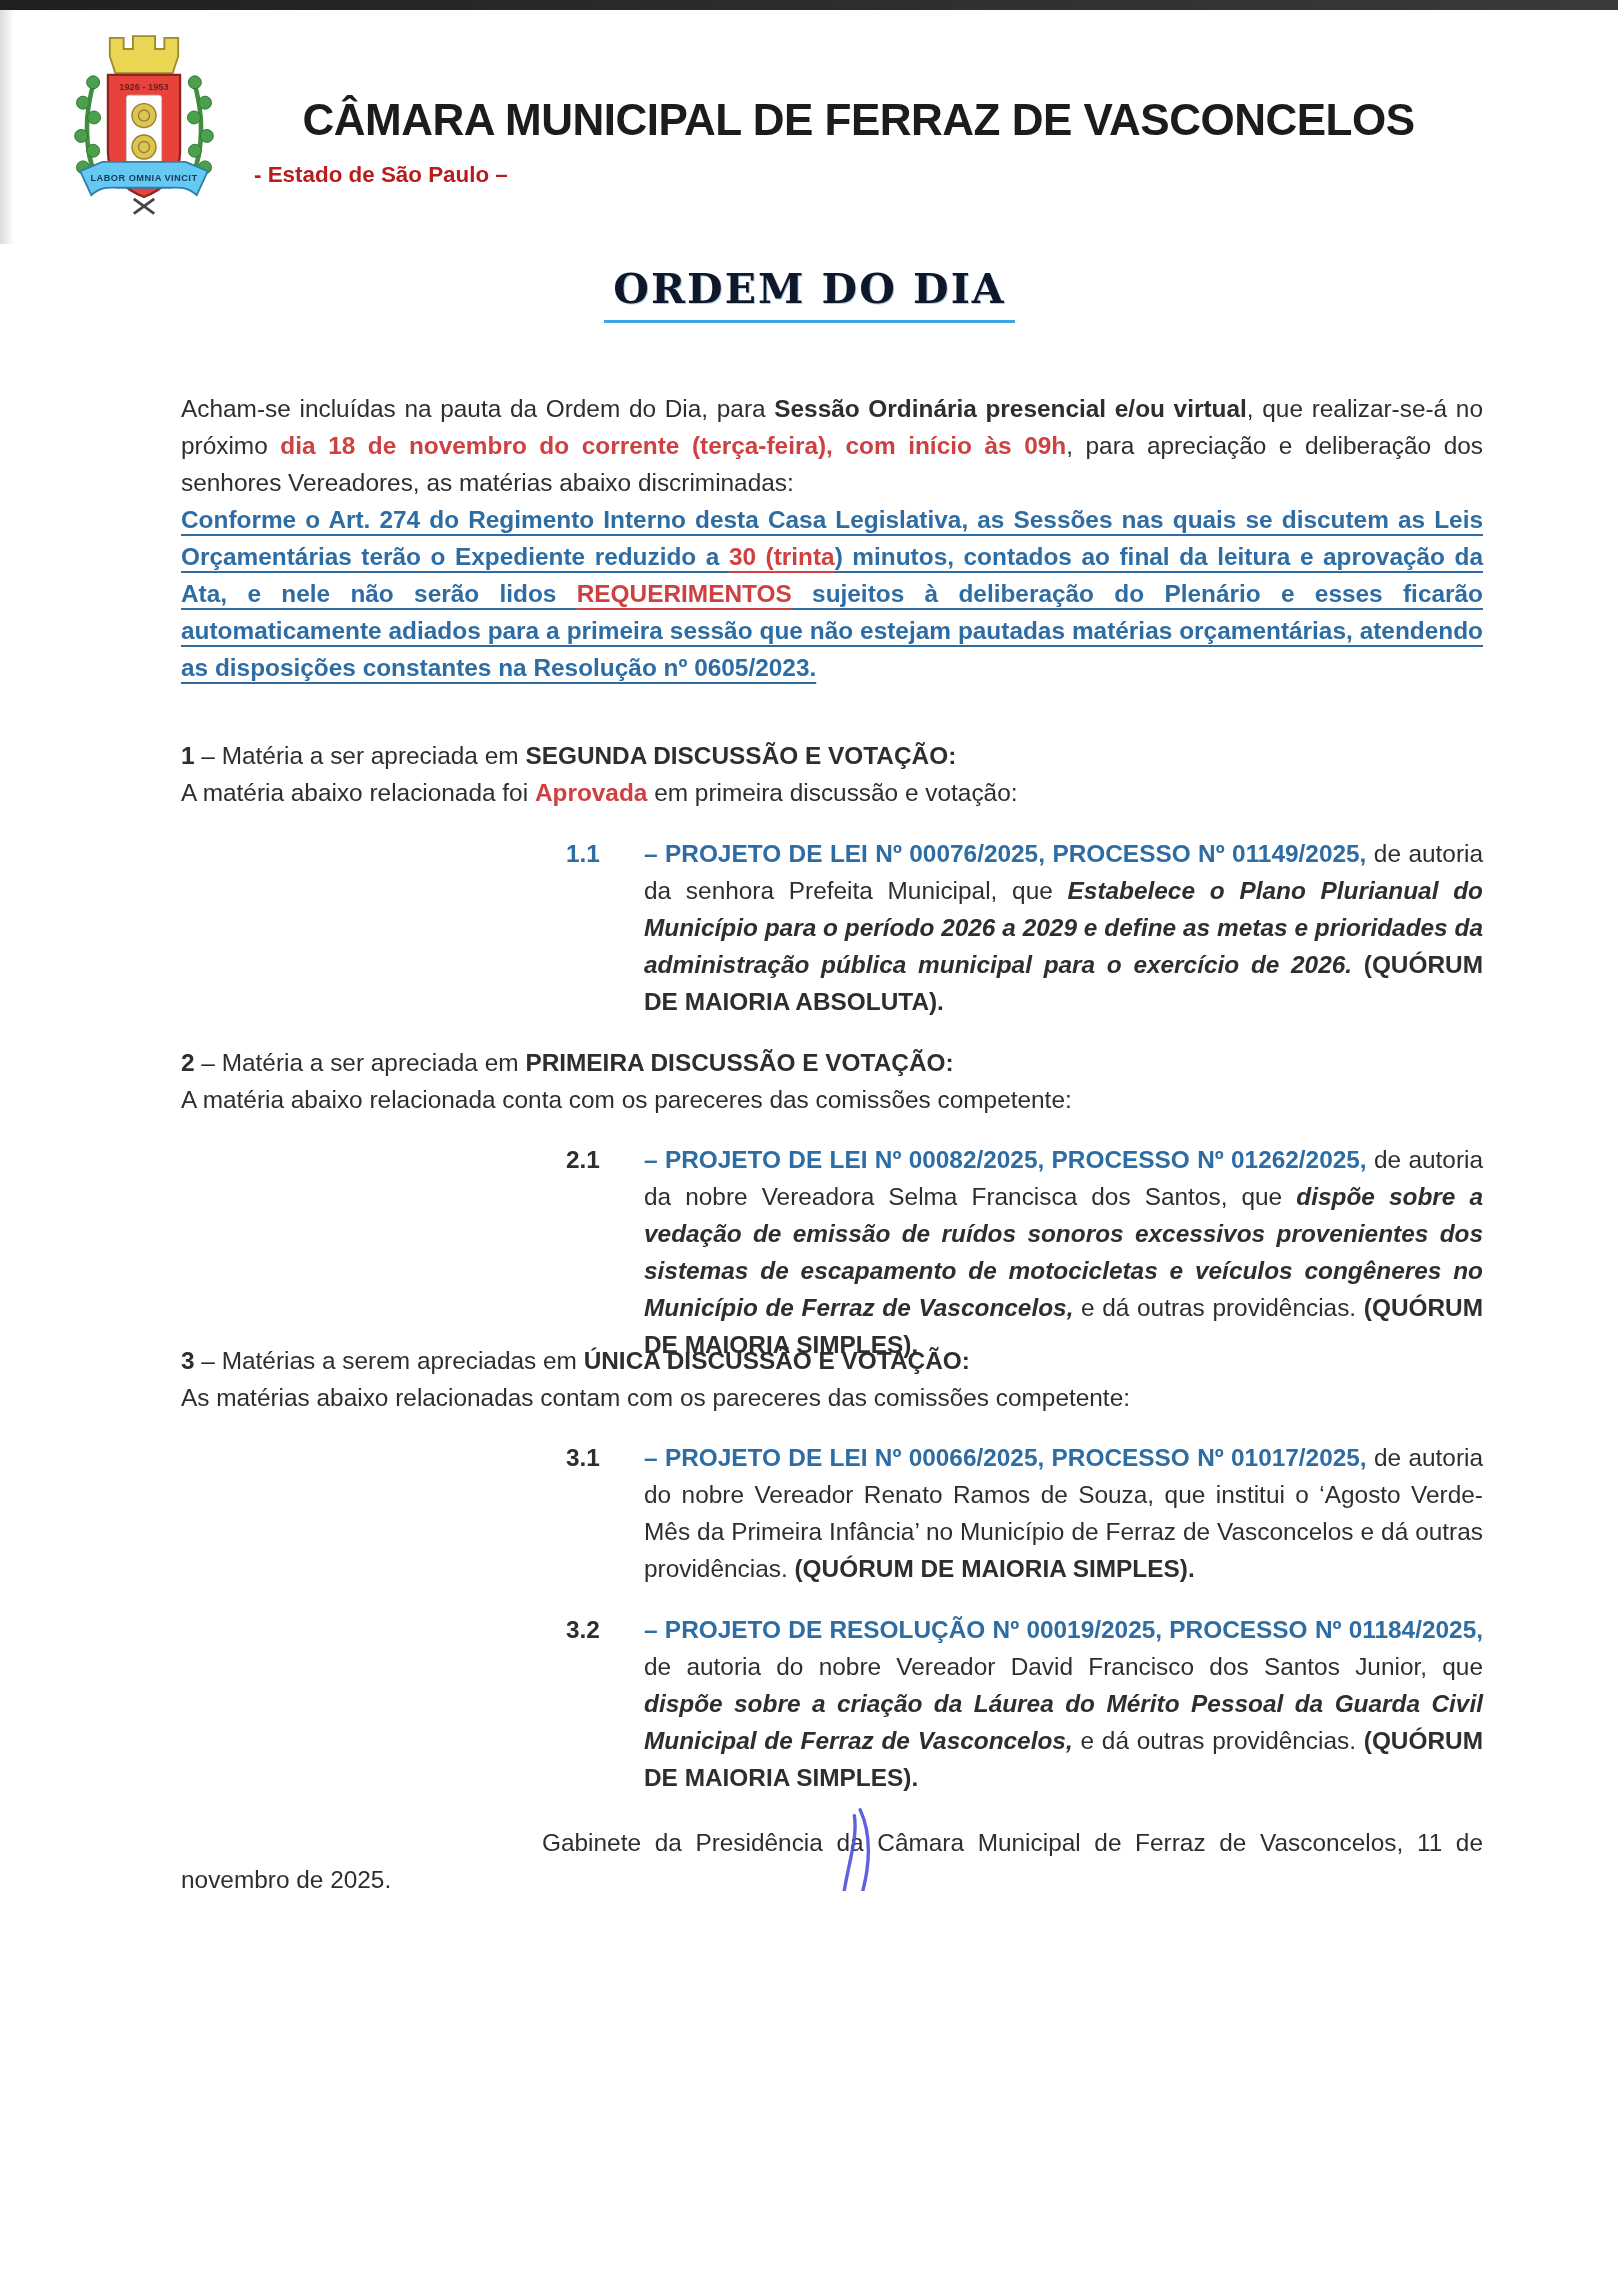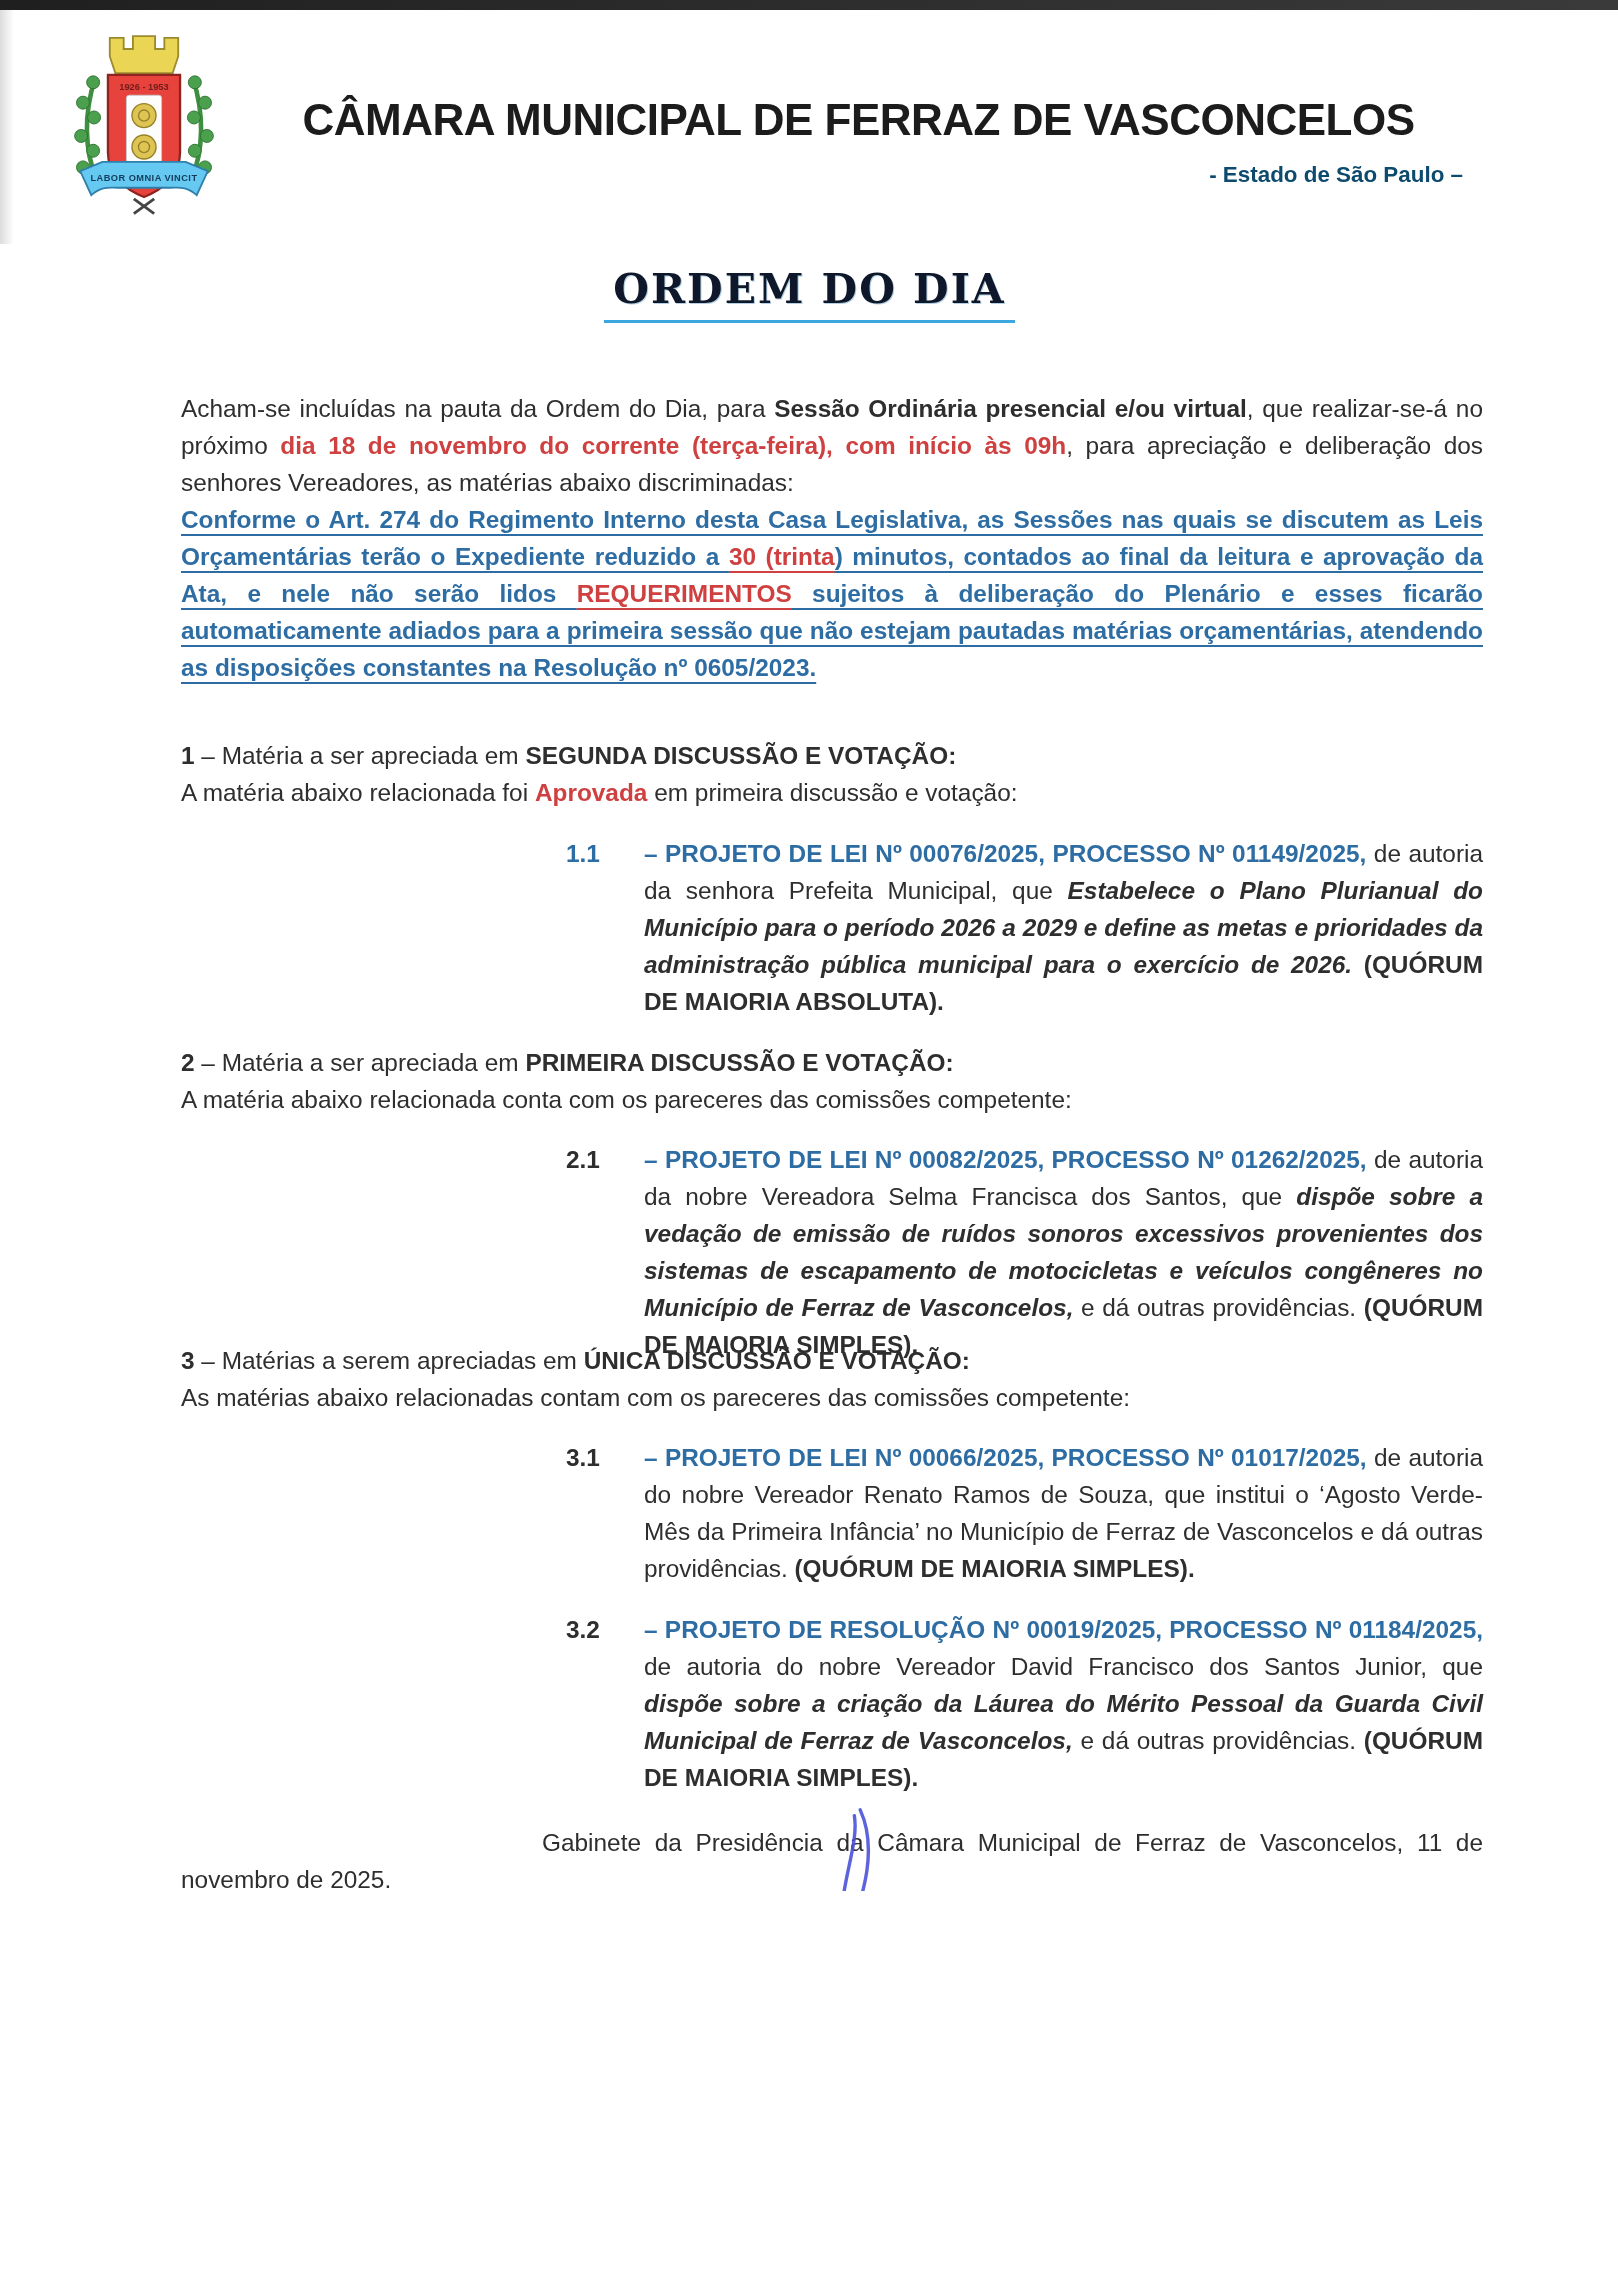--- a/index.html
+++ b/index.html
@@ -23,21 +23,21 @@
     background: linear-gradient(90deg, #dcdcdc, rgba(255,255,255,0));
   }
   .crest { position: absolute; left: 56px; top: 25px; width: 176px; height: 196px; }
   .org {
     position: absolute; left: 254px; top: 94px; width: 1209px;
     text-align: center; font-weight: 700; font-size: 44px; color: #1c1c1c;
     letter-spacing: -0.5px; line-height: 51px;
   }
   .state {
     position: absolute; left: 254px; top: 162px; width: 1209px;
-    text-align: right; font-weight: 700; font-size: 22.4px; color: #0c4a6e;
+    text-align: left; font-weight: 700; font-size: 22.4px; color: #b91c1c;
   }
   .doc-title-wrap { position: absolute; left: 0; top: 265px; width: 100%; text-align: center; }
   .doc-title {
     display: inline-block;
     font-family: "DejaVu Serif", serif;
     font-weight: 700; font-size: 41px; letter-spacing: 2px;
     color: #0f172a;
     border-bottom: 3.9px solid #3BA7E0;
     padding: 0 9.8px 6.8px 9.8px;
     text-shadow: 1px 1px 0 rgba(35,120,170,0.35);

